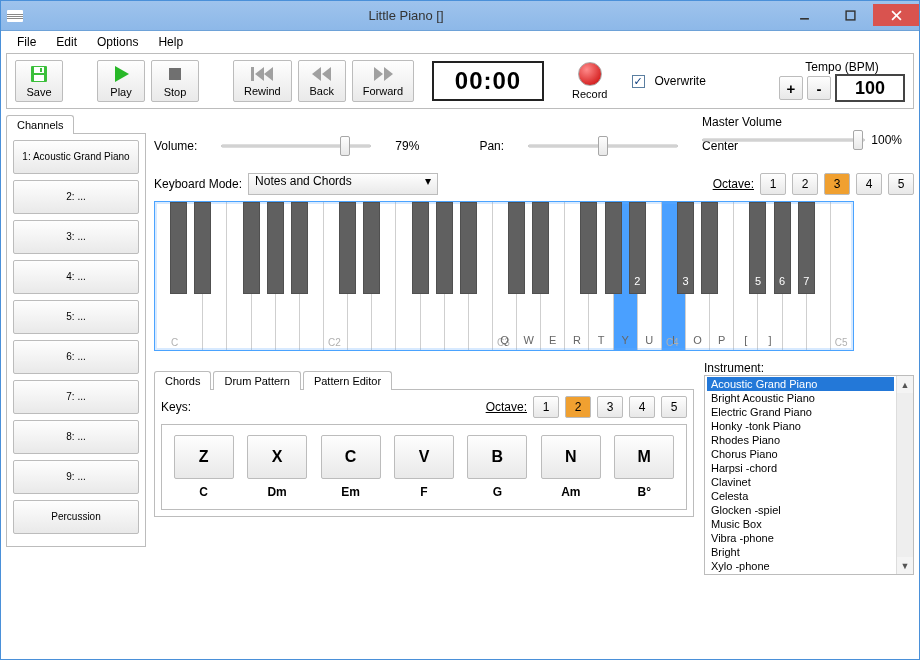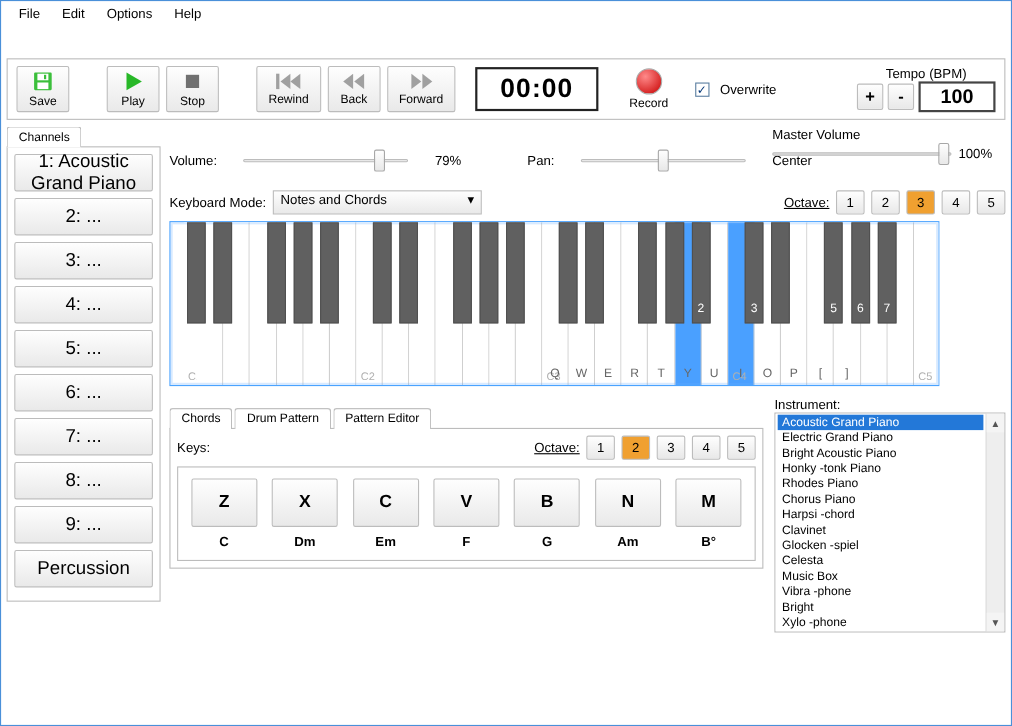--- a/index.html
+++ b/index.html
@@ -28,21 +28,21 @@
   .tempo-val { width:70px; height:28px; border:2px solid #444; font-size:18px; font-weight:bold; display:flex; align-items:center; justify-content:center; font-family:"Arial Black",sans-serif; }
   .chk { width:13px; height:13px; border:1px solid #5a7ea0; display:inline-flex; align-items:center; justify-content:center; margin-right:4px; }
   .chk::after { content:"✓"; font-size:11px; color:#0a3a7a; }
   .body { display:flex; gap:8px; margin-top:6px; }
   .tabset { }
   .tabs { display:flex; gap:2px; }
   .tab { border:1px solid #bcbcbc; border-bottom:none; border-radius:3px 3px 0 0; background:#fff; padding:3px 10px; position:relative; font-size:11px; }
   .tab.active { z-index:2; }
   .tabbody { border:1px solid #bcbcbc; margin-top:-1px; padding:6px; background:#fff; }
   .sidebar { width:140px; }
-  .chbtn { width:100%; height:34px; border:1px solid #bcbcbc; background:linear-gradient(#fefefe,#e9e9e9); margin-bottom:6px; border-radius:2px; display:flex; align-items:center; justify-content:center; text-align:center; font-size:17px; line-height:1.2; padding:2px 4px; }
+  .chbtn { width:100%; height:34px; border:1px solid #bcbcbc; background:linear-gradient(#fefefe,#e9e9e9); margin-bottom:6px; border-radius:2px; display:flex; align-items:center; justify-content:center; text-align:center; font-size:10px; line-height:1.2; padding:2px 4px; }
   .main { flex:1; }
   .sliders { display:flex; align-items:center; gap:24px; }
   .slider { flex:1; height:22px; position:relative; }
   .slider .track { position:absolute; left:0; right:0; top:50%; height:3px; transform:translateY(-50%); border:1px solid #bcbcbc; background:#e8e8e8; border-radius:2px; }
   .slider .thumb { position:absolute; width:10px; height:20px; border:1px solid #a7a7a7; background:linear-gradient(#fefefe,#e8e8e8); border-radius:2px; top:1px; }
   .row { display:flex; align-items:center; gap:6px; }
   .kb-container { border:1px solid #4aa3ff; margin-top:6px; position:relative; height:150px; overflow:hidden; }
   .kb-container::after { content:""; position:absolute; inset:0; border:2px solid rgba(100,170,255,.25); pointer-events:none; }
   .whitekey { position:absolute; top:0; bottom:0; border-right:1px solid #cfcfcf; background:#fff; }
   .whitekey.hl { background:#4aa0ff; }
@@ -63,20 +63,42 @@
   .listitems div.sel { background:#2378d8; color:#fff; }
   .vscroll { width:17px; background:#eee; border-left:1px solid #ddd; position:relative; }
   .vscroll .arr { height:17px; display:flex; align-items:center; justify-content:center; font-size:9px; color:#555; background:#f4f4f4; }
   .mv { position:absolute; right:12px; top:62px; width:200px; display:flex; flex-direction:column; }
   .underline { text-decoration:underline; }
 </style>
 </head>
 <body>
 
 <div class="window">
+  <div class="titlebar">
+    <div class="icon"></div>
+    <div class="title">Little Piano []</div>
+    <div class="wbtns">
+      <div class="wbtn">
+          <svg viewBox="0 0 10 10">
+            <line x1="1" y1="8" x2="9" y2="8" stroke="#333" stroke-width="1.5"></line>
+          </svg>
+        </div>
+      <div class="wbtn">
+          <svg viewBox="0 0 10 10">
+            <rect x="1" y="1" width="8" height="8" fill="none" stroke="#333" stroke-width="1.3"></rect>
+          </svg>
+        </div>
+      <div class="wbtn close">
+          <svg viewBox="0 0 10 10">
+            <line x1="1" y1="1" x2="9" y2="9" stroke="#fff" stroke-width="1.5"></line>
+            <line x1="9" y1="1" x2="1" y2="9" stroke="#fff" stroke-width="1.5"></line>
+          </svg>
+        </div>
+    </div>
+  </div>
 
   <div class="menubar">
     <span>File</span>
     <span>Edit</span>
     <span>Options</span>
     <span>Help</span>
   </div>
 
   <div class="content">
 
@@ -362,29 +384,29 @@
                     </div>
                   </div>
               </div>
             </div>
           </div>
           <div style="width:210px;">
             <span>Instrument:</span>
             <div class="listbox">
               <div class="listitems" id="instr">
                   <div class="sel">Acoustic Grand Piano</div>
+                  <div>Bright Acoustic Piano</div>
                   <div>Electric Grand Piano</div>
-                  <div>Bright Acoustic Piano</div>
                   <div>Honky -tonk Piano</div>
                   <div>Rhodes Piano</div>
                   <div>Chorus Piano</div>
                   <div>Harpsi -chord</div>
                   <div>Clavinet</div>
+                  <div>Celesta</div>
                   <div>Glocken -spiel</div>
-                  <div>Celesta</div>
                   <div>Music Box</div>
                   <div>Vibra -phone</div>
                   <div>Bright</div>
                   <div>Xylo -phone</div>
                 </div>
               <div class="vscroll">
                 <div class="arr">▲</div>
                 <div style="flex:1"></div>
                 <div class="arr" style="position:absolute;bottom:0;left:0;right:0">▼</div>
               </div>

